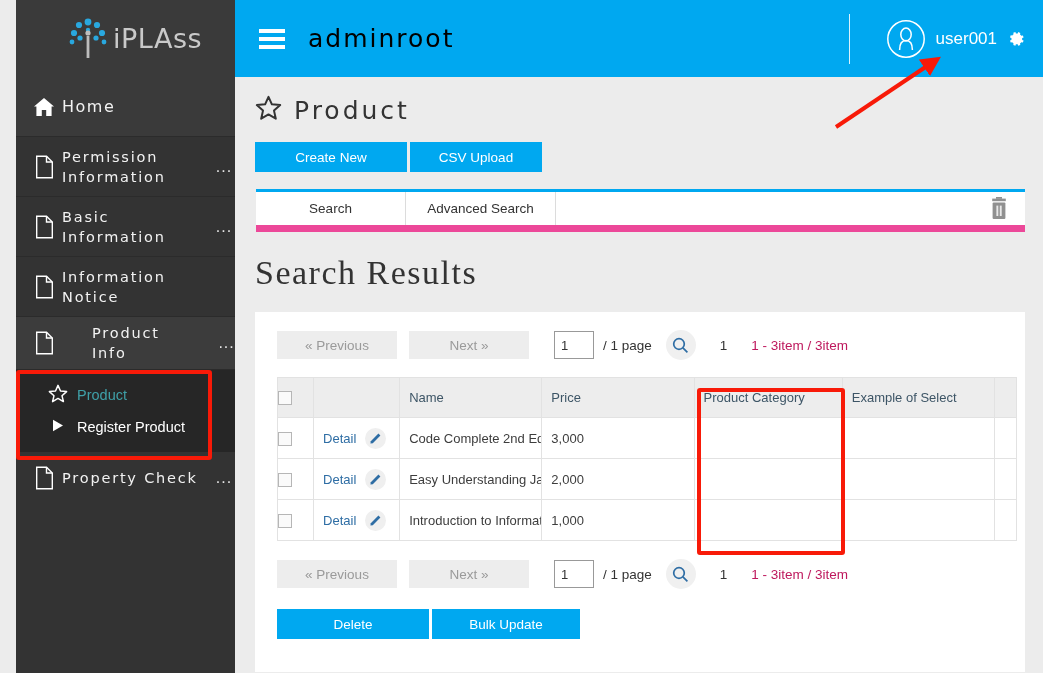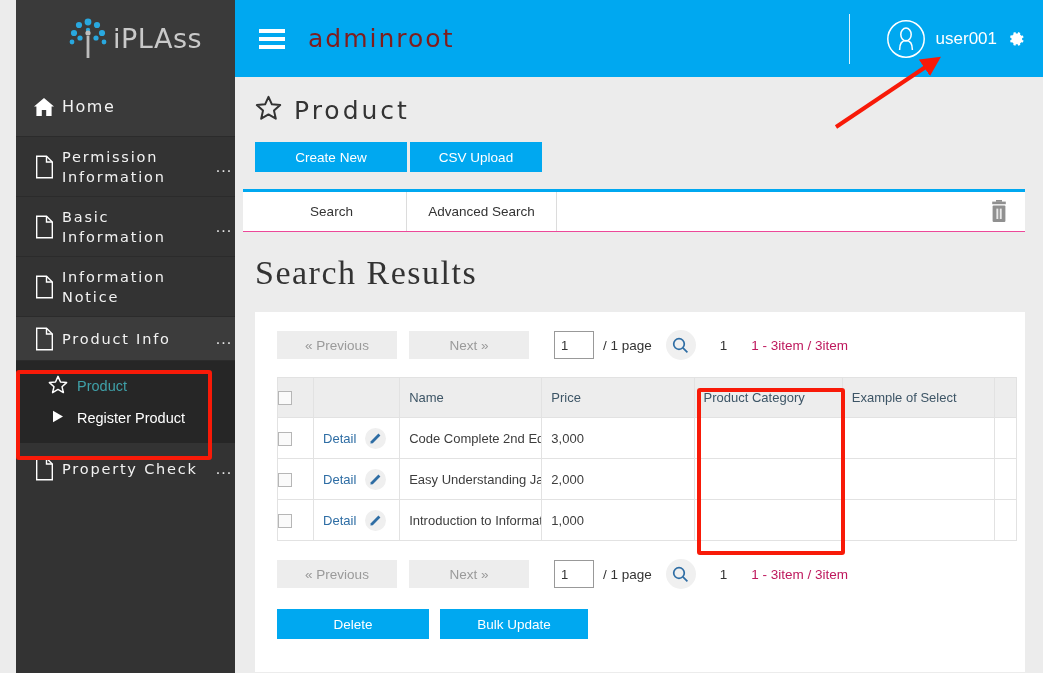--- a/index.html
+++ b/index.html
@@ -64,21 +64,21 @@
     position: absolute; left: 235px; top: 0;
     width: 808px; height: 77px;
     background: #00a8f0;
     display: flex; align-items: center;
   }
   .hamburger { width: 26px; margin-left: 24px; cursor: pointer; }
   .hamburger span {
     display: block; height: 4px; background: #ffffff; margin: 4px 0; border-radius: 0;
   }
   .app-title {
-    color: #7f1d1d; font-size: 25px; letter-spacing: 2px; margin-left: 23px;
+    color: #000000; font-size: 25px; letter-spacing: 2px; margin-left: 23px;
     font-family: "DejaVu Sans", sans-serif;
   }
   .topbar-right {
     margin-left: auto; display: flex; align-items: center; gap: 10px;
     padding-right: 18px; height: 100%; border-radius: 20px;
   }
   .topbar-divider { width: 1px; height: 50px; background: #ffffff; opacity: .85; margin-right: 26px;}
   .avatar { width: 40px; height: 40px; }
   .user-name { color: #fff; font-size: 17px; font-family: "Liberation Sans", sans-serif; }
   .gear { width: 18px; height: 18px; }
@@ -98,27 +98,26 @@
   .btn-row { margin: 17px 0 0 20px; display: flex; gap: 3px; }
   .btn-blue {
     background: #00a8f0; color: #fff; border: none;
     font-size: 13.5px; font-family: "Liberation Sans", sans-serif;
     cursor: pointer;
   }
   .btn-create { width: 152px; height: 30px; }
   .btn-csv { width: 132px; height: 30px; }
 
   .tabbar {
-    margin: 17px 18px 0 8px;
+    margin: 17px 18px 0 21px;
     background: #ffffff;
     border-top: 3px solid #00a8f0;
     height: 43px;
     display: flex; align-items: stretch;
-    border-bottom: 1px solid #ec4899;
-    padding-left: 14px;
+    border-bottom: 7px solid #ec4899;
   }
   .tab {
     width: 150px; display: flex; align-items: center; justify-content: center;
     font-size: 13.5px; color: #333; border-right: 1px solid #dcdcdc;
     cursor: pointer;
   }
   .tab-spacer { flex: 1 1 auto; display: flex; align-items: center; justify-content: flex-end; padding-right: 16px; }
   .trash { width: 20px; height: 23px; cursor: pointer; }
 
   .results-title {
@@ -178,21 +177,21 @@
   .detail-cell { display: flex; align-items: center; gap: 9px; height: 39px; }
   .detail-link { color: #2e6da4; font-size: 13px; cursor: pointer; }
   .pencil-btn {
     width: 21px; height: 21px; border-radius: 50%; background: #efefef;
     display: flex; align-items: center; justify-content: center; cursor: pointer;
   }
 
   .pager2 { margin-top: 18px; }
   .bottom-btns { margin-top: 20px; display: flex; gap: 3px; }
   .btn-delete { width: 152px; height: 30px; }
-  .btn-bulk { width: 148px; height: 30px; margin-left: 8px; }
+  .btn-bulk { width: 148px; height: 30px; }
 
   
   .anno-box {
     position: absolute; border: 4px solid #f81a08; border-radius: 3px;
     pointer-events: none;
   }
   #anno-submenu { left: 16px; top: 370px; width: 196px; height: 90px; }
   #anno-category { left: 697px; top: 388px; width: 148px; height: 167px; }
   #anno-arrow { position: absolute; left: 820px; top: 40px; pointer-events: none; }
 </style>
@@ -272,21 +271,21 @@
           <path d="M1.7 1.2 H11.5 L17.3 7 V22.8 H1.7 Z"></path>
           <path d="M11.5 1.2 V7 H17.3"></path>
         </svg>
       </span>
       <span class="nav-label">
         <span>Information</span><br>
         <span>Notice</span>
       </span>
     </div>
 
-    <div class="nav-item active" style="min-height:44px;">
+    <div class="nav-item active" style="min-height:44px;gap:30px;">
       <span class="nav-icon">
         <svg width="19" height="24" viewBox="0 0 19 24" fill="none" stroke="#ffffff" stroke-width="1.4">
           <path d="M1.7 1.2 H11.5 L17.3 7 V22.8 H1.7 Z"></path>
           <path d="M11.5 1.2 V7 H17.3"></path>
         </svg>
       </span>
       <span class="nav-label">Product Info</span>
       <span class="nav-dots">...</span>
     </div>
 

